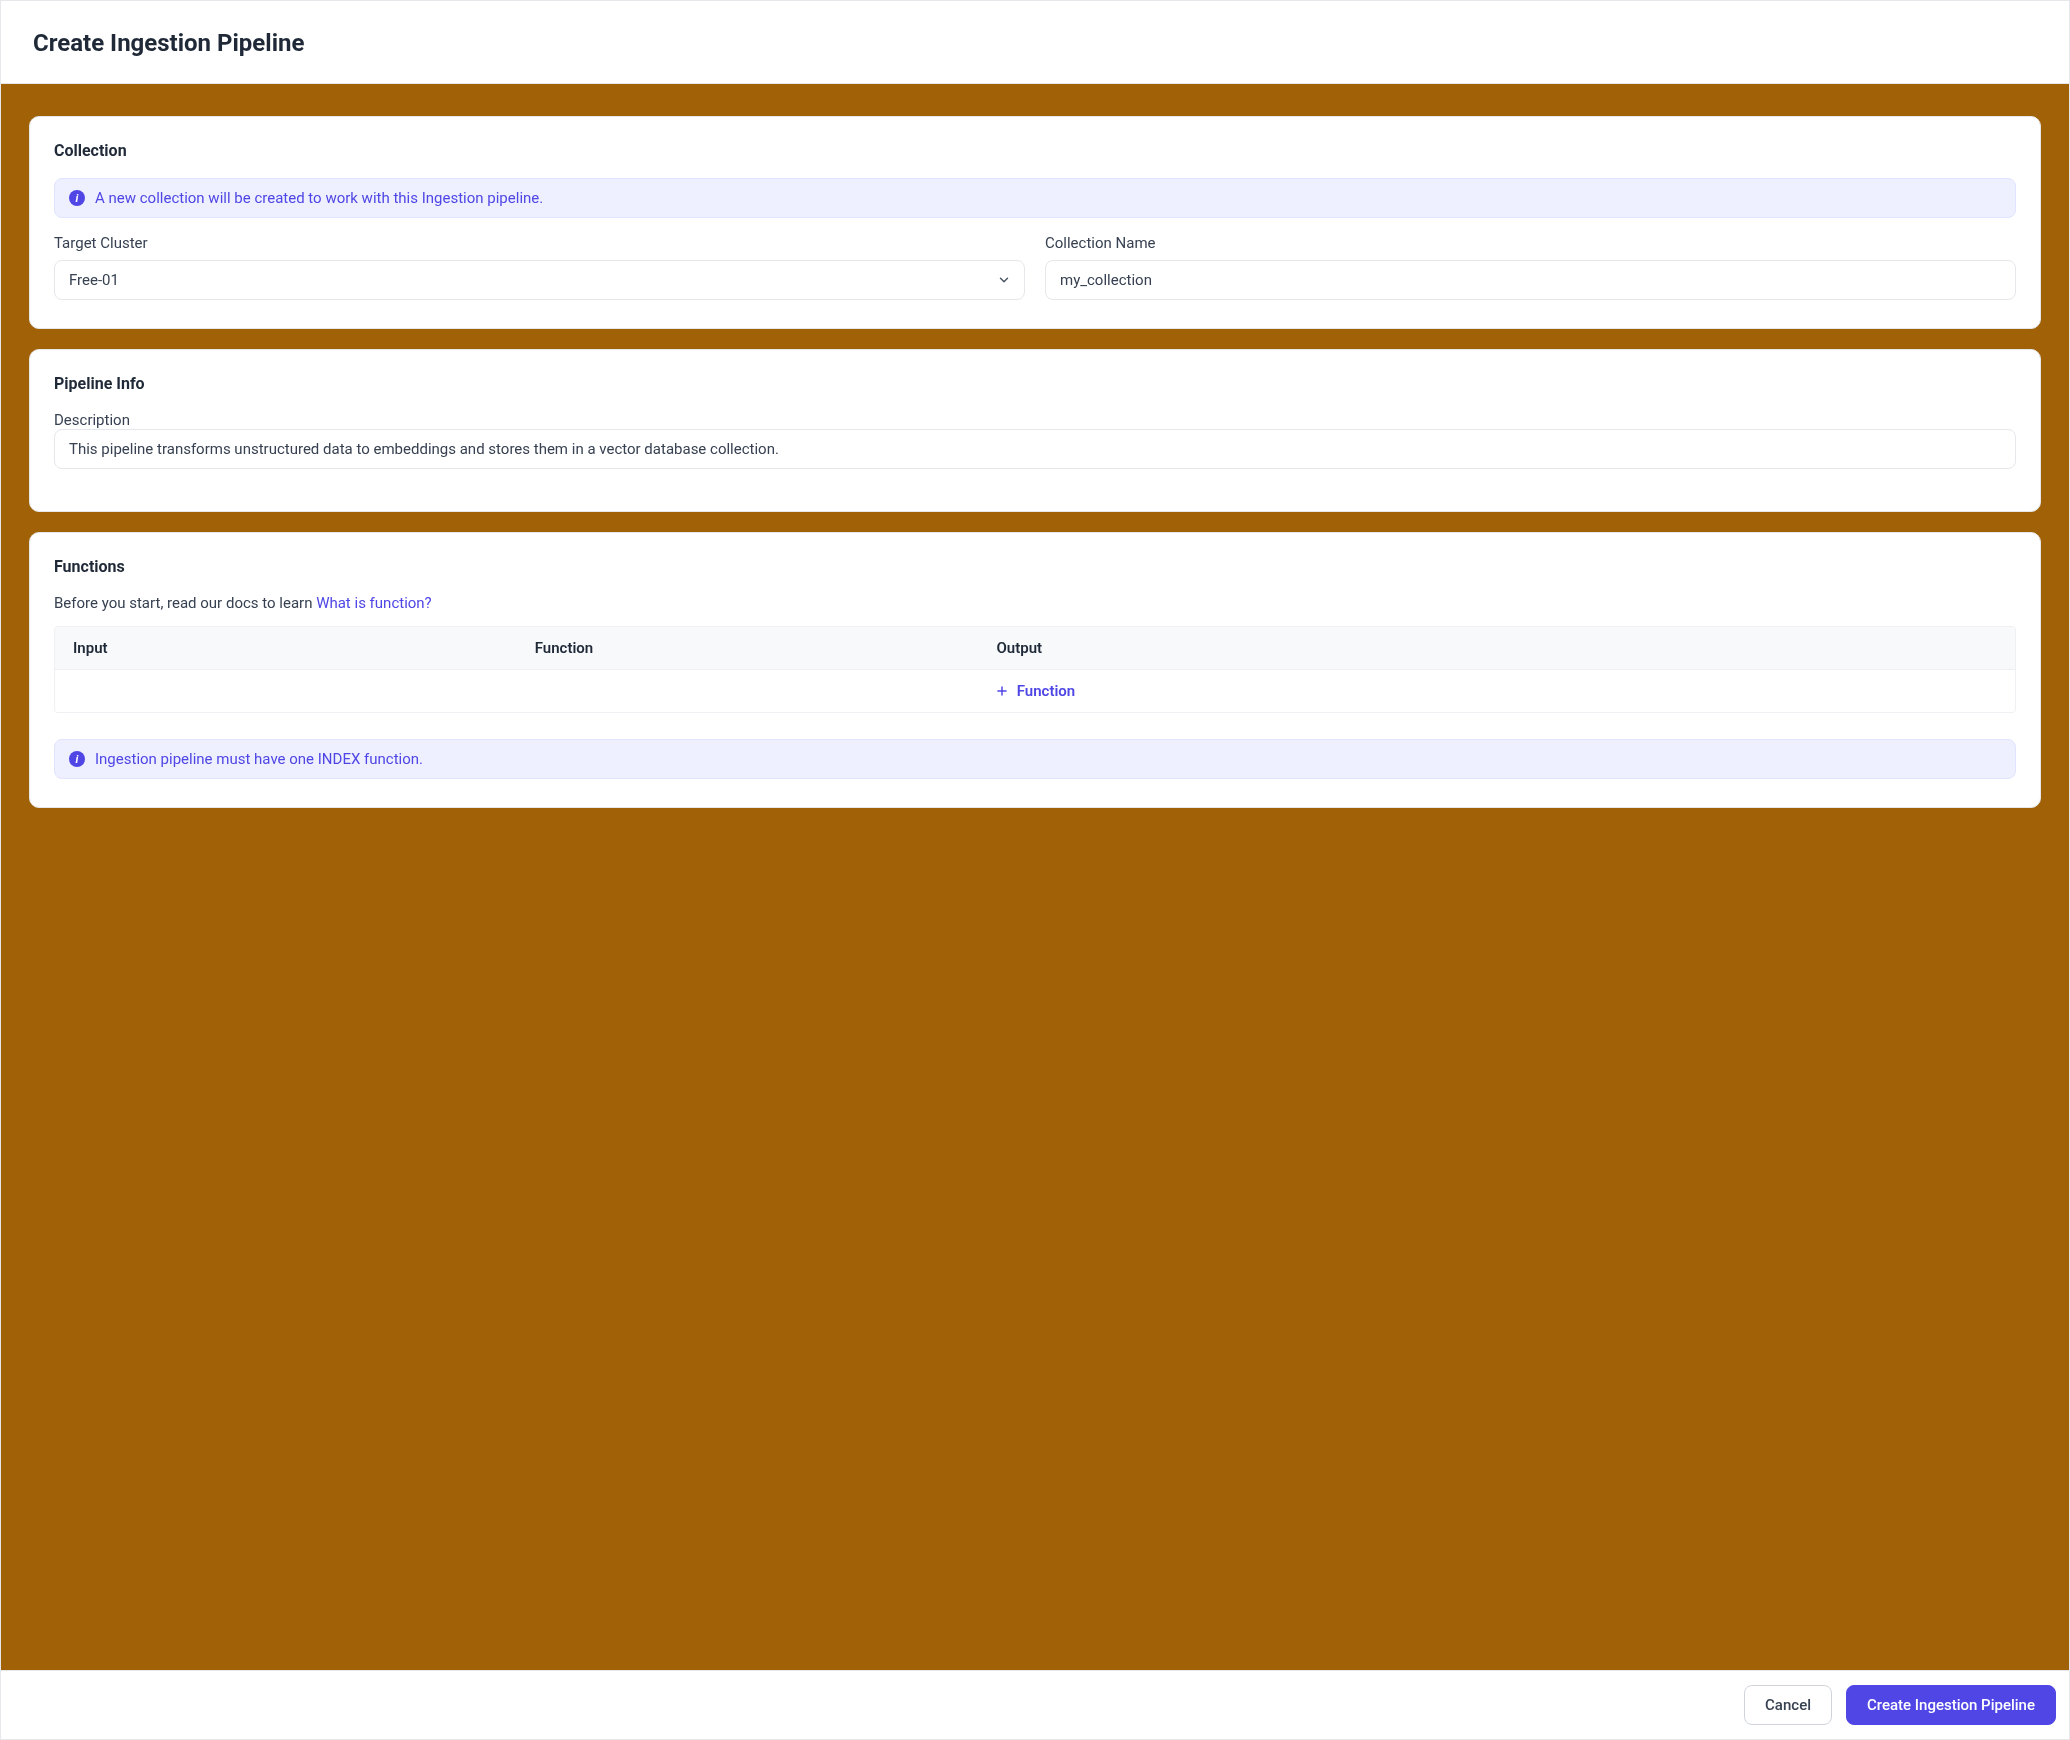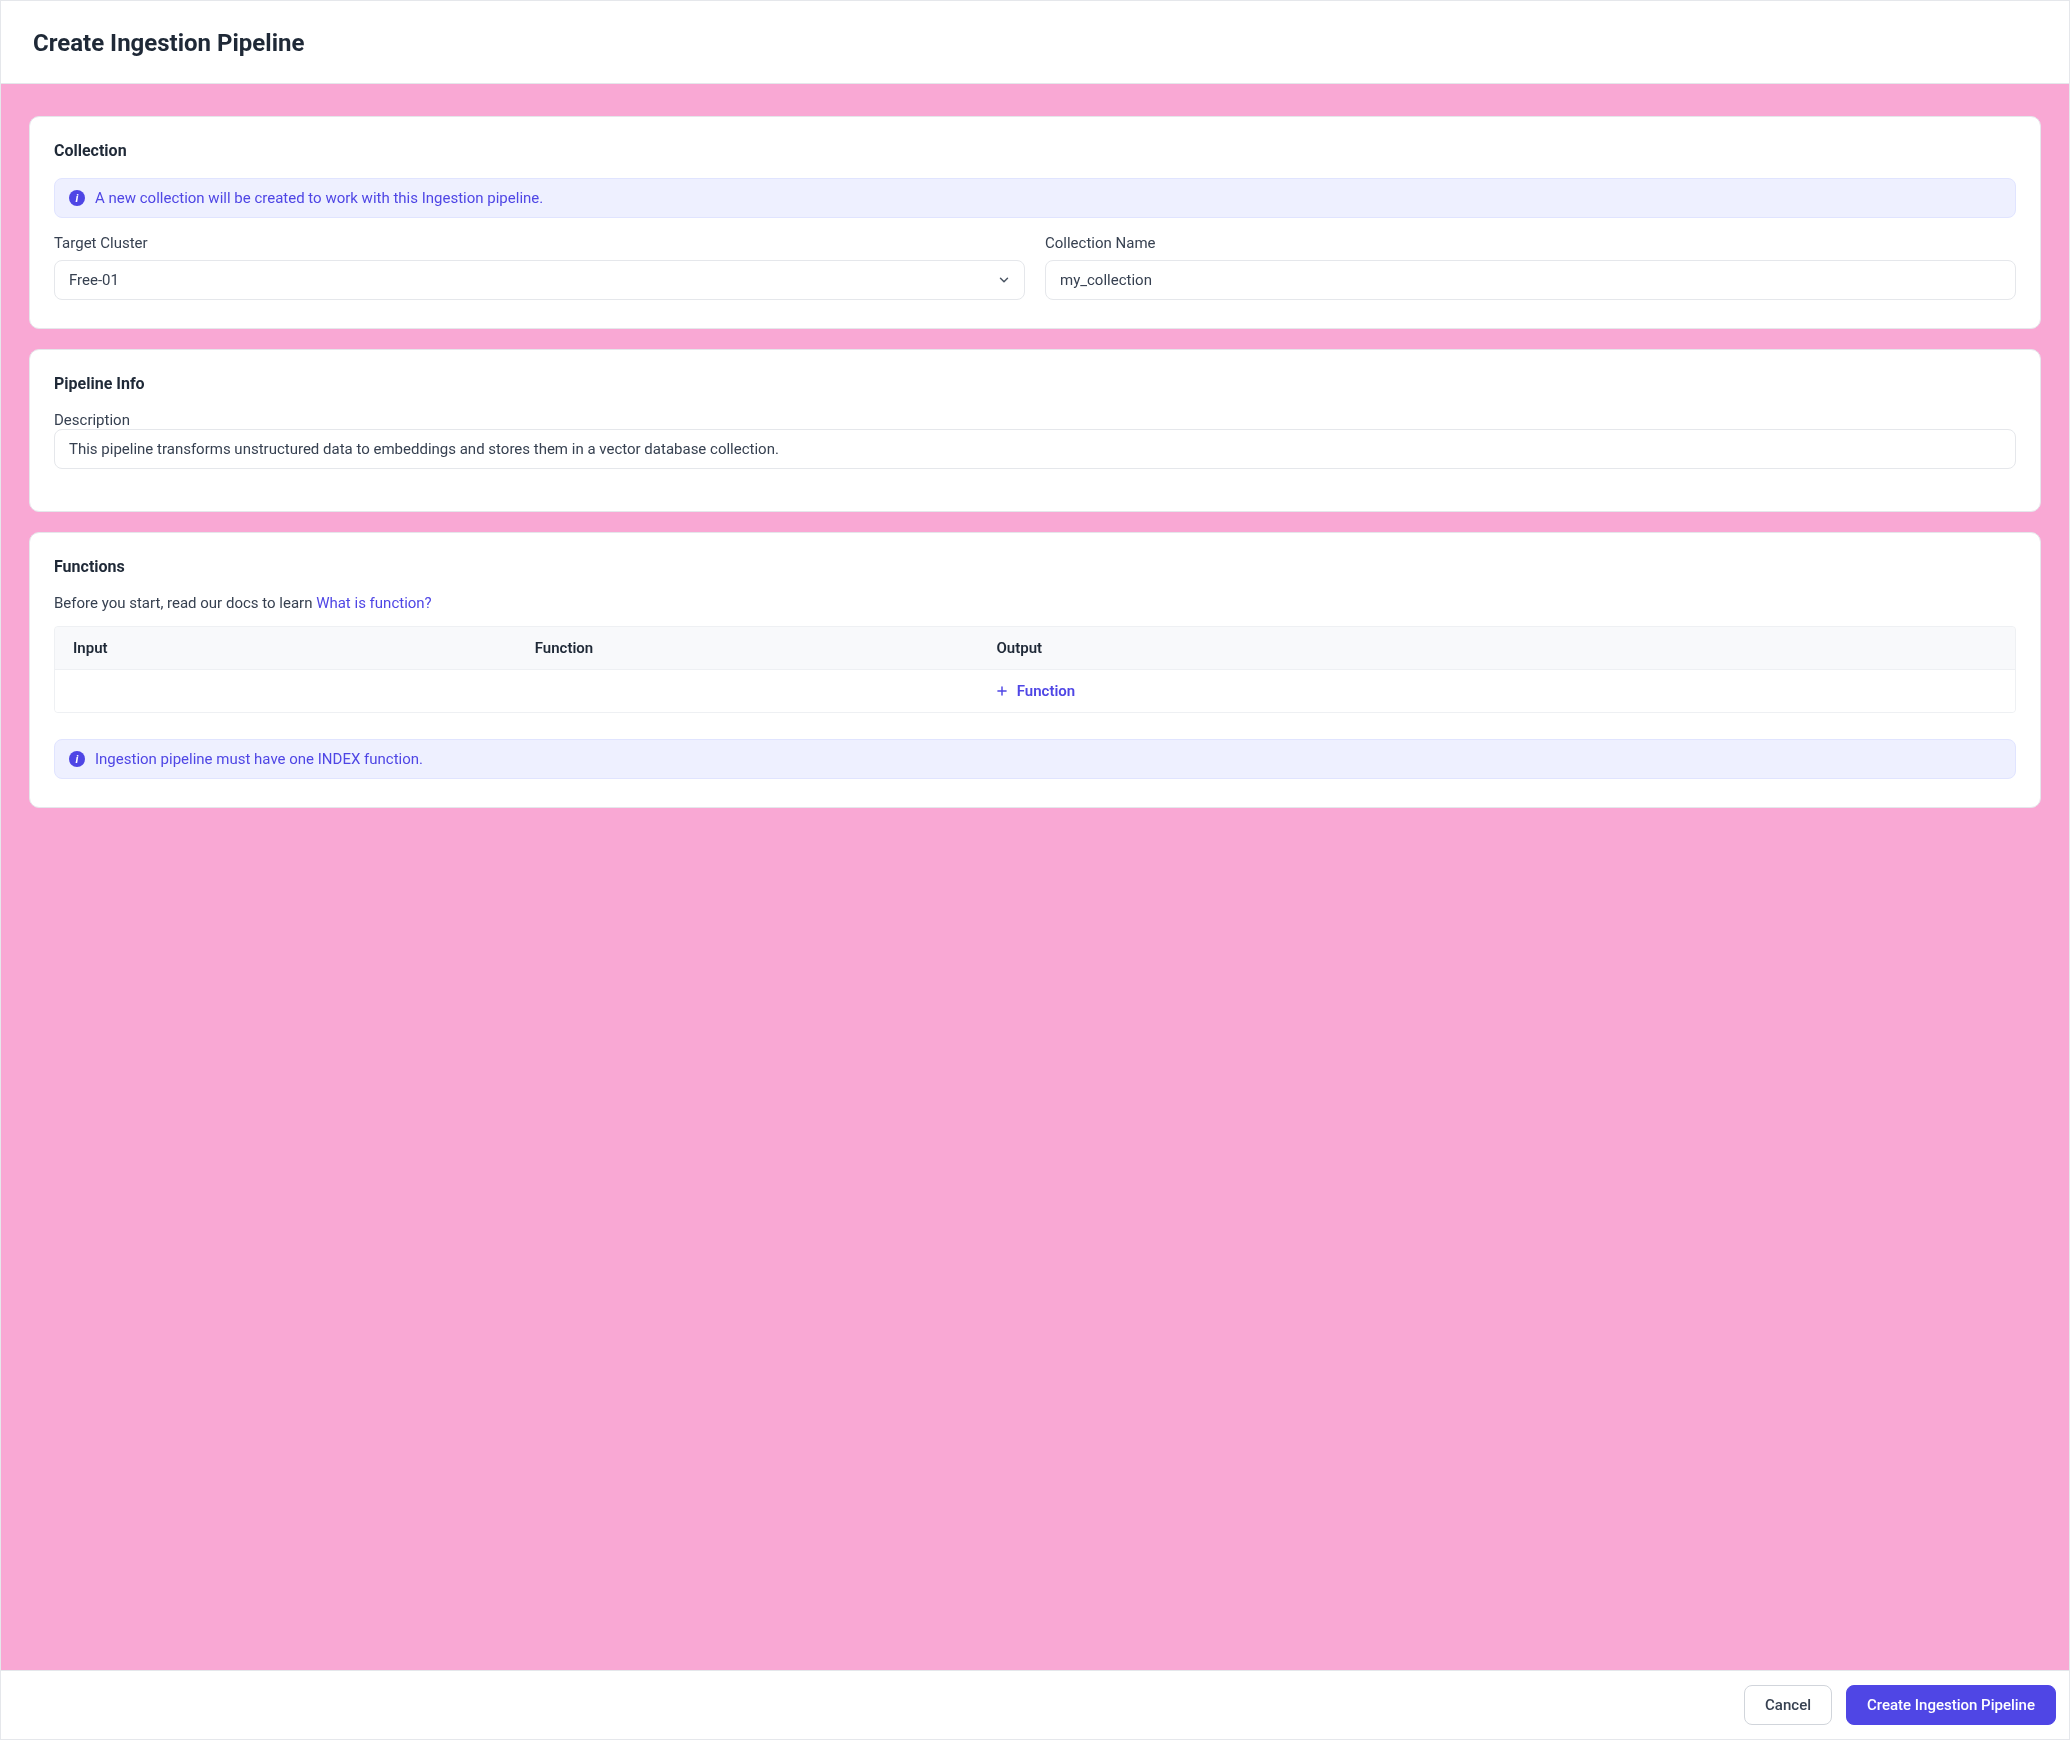--- a/index.html
+++ b/index.html
@@ -8,21 +8,21 @@
       padding: 0;
     }
     body {
       font-family: -apple-system, BlinkMacSystemFont, "Segoe UI", Roboto, Helvetica, Arial, sans-serif;
       background: #f7f8fa;
       color: #1a1a1a;
       font-size: 14px;
     }
     .page-wrapper {
       border: 1px solid #e5e7eb;
-      background: #f9a8d4;
+      background: #a16207;
       min-height: 100vh;
       display: flex;
       flex-direction: column;
     }
     .header {
       background: #fff;
       border-bottom: 1px solid #e5e7eb;
       padding: 28px 32px 26px 32px;
     }
     .header h1 {

